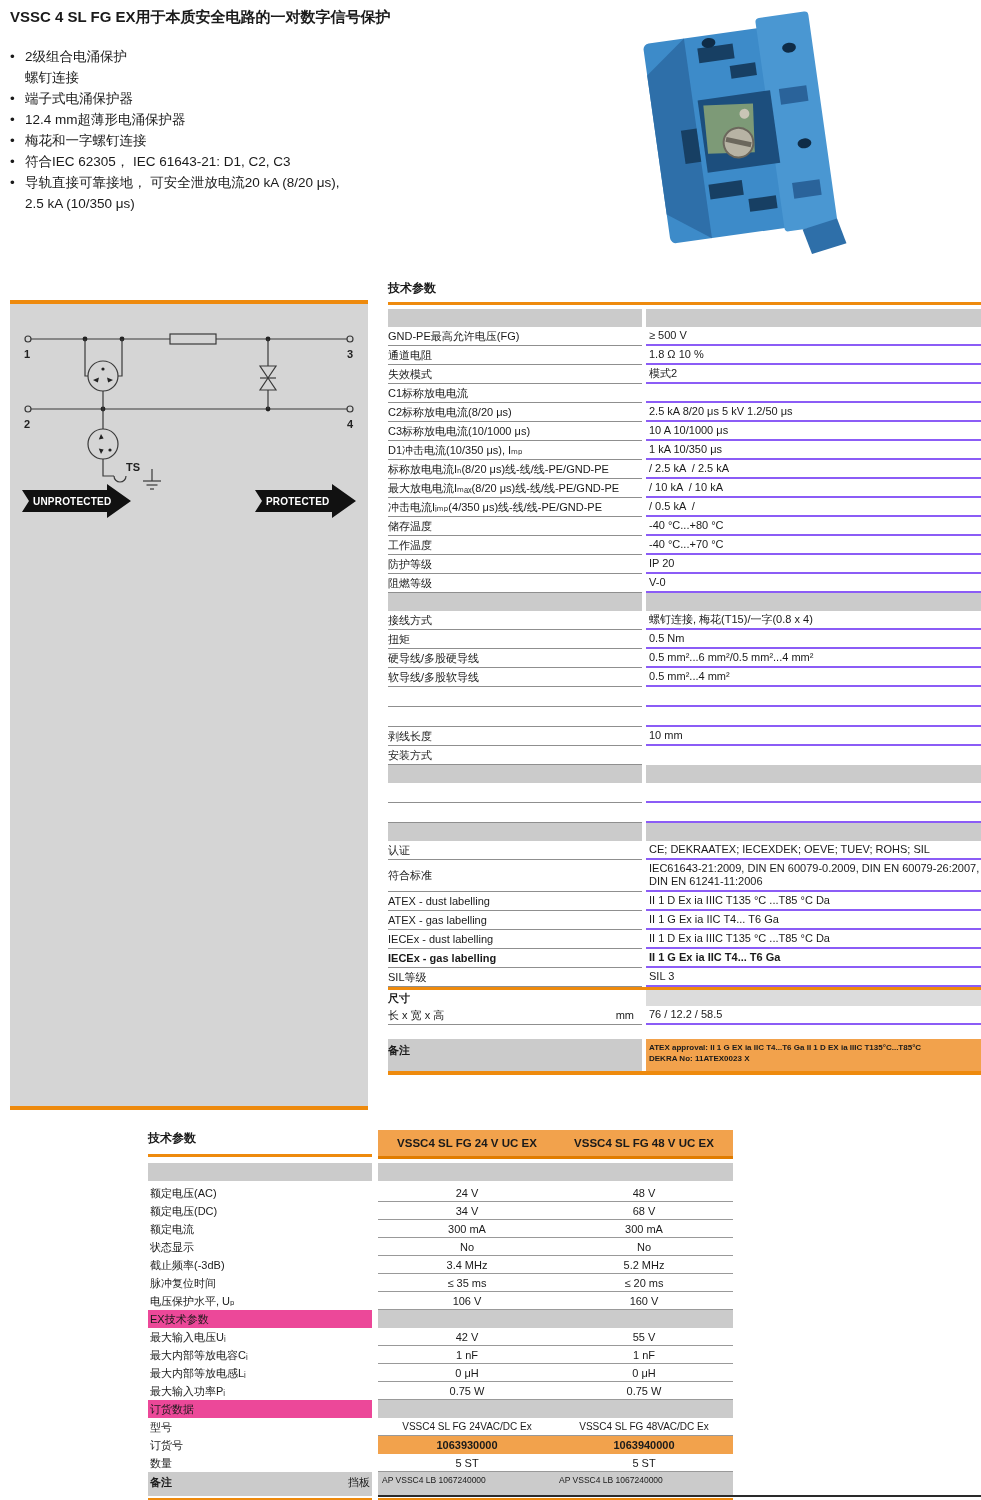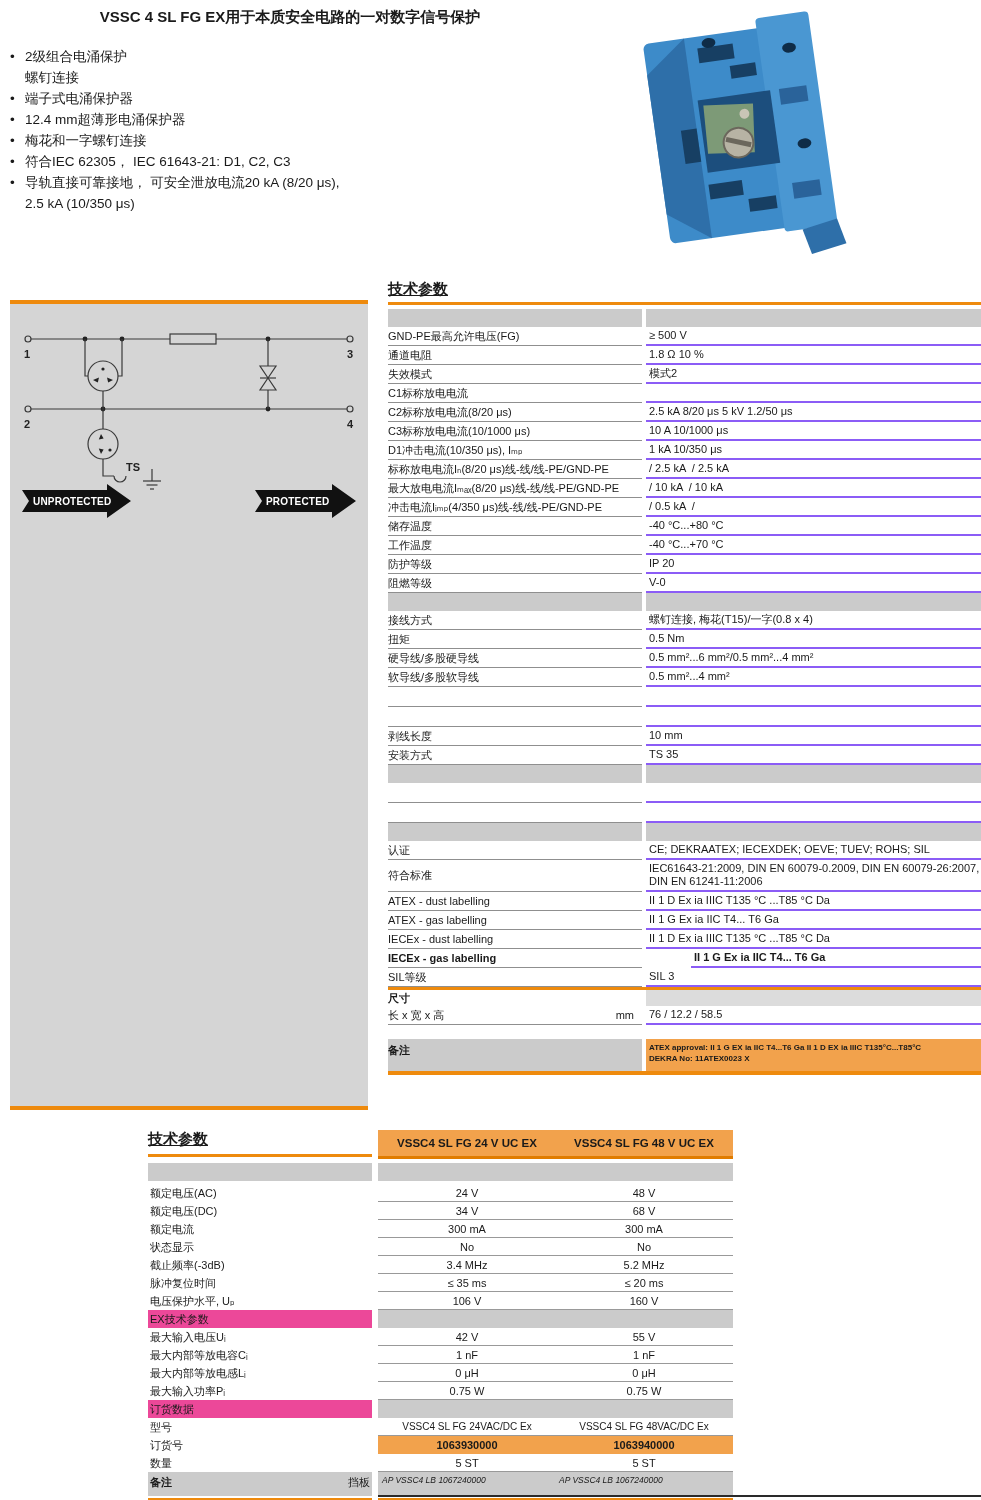--- a/index.html
+++ b/index.html
@@ -1,53 +1,53 @@
 <!DOCTYPE html>
 <html><head>
 <meta charset="utf-8">
 <style>
   html,body{margin:0;padding:0;background:#fff;}
   .page{position:relative;width:981px;height:1500px;background:#fff;overflow:hidden;
         font-family:"Liberation Sans","DejaVu Sans",sans-serif;color:#1a1a1a;}
 
   
-  .doc-title{position:absolute;left:10px;top:8px;width:560px;font-size:15px;font-weight:bold;text-align:center;}
+  .doc-title{position:absolute;left:10px;top:8px;width:560px;font-size:15px;font-weight:bold;}
   .bullets{position:absolute;left:10px;top:46px;width:420px;font-size:13.5px;line-height:21px;}
   .bullet-line{display:flex;}
   .b-mark{width:15px;flex:0 0 15px;}
 
   
   .photo{position:absolute;left:588px;top:4px;width:312px;height:262px;}
 
   
   .panel{position:absolute;left:10px;top:300px;width:358px;height:810px;background:#d5d5d5;
          border-top:4px solid #ee8a0d;border-bottom:4px solid #ee8a0d;box-sizing:border-box;}
   .panel svg{display:block;margin-top:10px;}
   .cir{stroke:#3a3a3a;stroke-width:1.2;fill:none;}
   .cir-fill{fill:#222;stroke:none;}
   .cir-term{fill:#d5d5d5;stroke:#3a3a3a;stroke-width:1.2;}
   .cir-num{font-size:11px;font-weight:bold;fill:#222;}
   .banner-text{font-size:10px;font-weight:bold;fill:#fff;letter-spacing:.2px;}
 
   
   .tech{position:absolute;left:388px;top:280px;width:593px;}
-  .tech-title,.bt-title{font-size:15px;font-weight:bold;height:22px;text-decoration:underline;}
+  .tech-title,.bt-title{font-size:12px;font-weight:bold;height:22px;}
   .tech-rule{height:3px;background:#ee8a0d;margin-bottom:4px;}
   .t-row{display:flex;min-height:19px;box-sizing:border-box;font-size:11px;}
   .t-cell-l{width:254px;flex:0 0 254px;margin-right:4px;display:flex;align-items:center;
             border-bottom:1px solid #8f8f8f;box-sizing:border-box;}
   .t-cell-v{flex:1;display:flex;align-items:center;border-bottom:2px solid #8b5cf6;
             box-sizing:border-box;padding-left:3px;}
   .t-val{white-space:pre-wrap;line-height:13px;}
   .t-unit{margin-left:auto;padding-right:8px;}
   .t-row.bar{min-height:18px;}
   .t-row.bar .t-cell-l,.t-row.bar .t-cell-v{background:#cbcbcb;border-bottom:none;}
   .t-row.blank{min-height:20px;}
   .t-row.tall{min-height:32px;}
-  .t-row.boldrow{font-weight:bold;gap:45px;}
+  .t-row.boldrow{font-weight:bold;}
   .t-row.dimhead{border-top:3px solid #ee8a0d;}
   .t-row.dimhead .t-cell-l{font-weight:bold;border-bottom:none;}
   .t-row.dimhead .t-cell-v{background:#dcdcdc;border-bottom:none;}
   .t-row.gap{min-height:14px;}
   .t-row.gap .t-cell-l,.t-row.gap .t-cell-v{border-bottom:none;}
   .t-row.remark{min-height:32px;}
   .t-row.remark .t-cell-l{background:#cbcbcb;font-weight:bold;border-bottom:none;align-items:flex-start;padding-top:4px;}
   .t-row.remark .t-cell-v{background:#f2a24c;border-bottom:none;align-items:flex-start;padding-top:3px;}
   .t-row.remark .t-val{font-size:8px;font-weight:bold;line-height:11px;}
   .t-bottom-rule{height:4px;background:#ee8a0d;margin-top:0px;}
@@ -65,21 +65,21 @@
   .b-col1{position:absolute;left:378px;top:1130px;width:178px;}
   .b-col2{position:absolute;left:555px;top:1130px;width:178px;}
   .b-head{height:26px;background:#f2a24c;border-bottom:3px solid #e07c00;display:flex;
           align-items:center;justify-content:center;font-size:11.5px;font-weight:bold;box-sizing:content-box;}
   .b-headbar{height:18px;background:#cbcbcb;margin-top:4px;margin-bottom:3px;}
   .b-vrow{height:18px;display:flex;align-items:center;justify-content:center;text-align:center;
           font-size:11px;border-bottom:1px solid #999;box-sizing:border-box;}
   .b-vrow.bar{background:#cbcbcb;border-bottom:none;}
   .b-vrow.order{background:#f2a24c;font-weight:bold;border-bottom:none;}
   .b-vrow.note{background:#cbcbcb;height:24px;border-bottom:none;justify-content:flex-start;
-               align-items:flex-start;padding:3px 4px 0;font-size:8.5px;text-align:right;font-style:italic;}
+               align-items:flex-start;padding:3px 4px 0;font-size:8.5px;text-align:right;}
   .b-vrow.model{font-size:10px;}
   .bt-rule{height:3px;background:#ee8a0d;margin-top:2px;}
 
   .footer-rule{position:absolute;left:378px;top:1495px;width:603px;height:2px;background:#2a2a2a;}
 </style>
 </head>
 <body>
 
 <div class="page">
 
@@ -454,23 +454,20 @@
           <div class="t-cell-v">
             <span class="t-val">10 mm</span>
           </div>
         </div>
 
         <div class="t-row">
           <div class="t-cell-l">
             <span class="t-lab">安装方式</span>
             <span class="t-unit"></span>
           </div>
-          <div class="t-cell-v">
-            <span class="t-val">TS 35</span>
-          </div>
         </div>
 
         <div class="t-row bar">
           <div class="t-cell-l">
             <span class="t-lab"></span>
             <span class="t-unit"></span>
           </div>
           <div class="t-cell-v">
             <span class="t-val"></span>
           </div>

